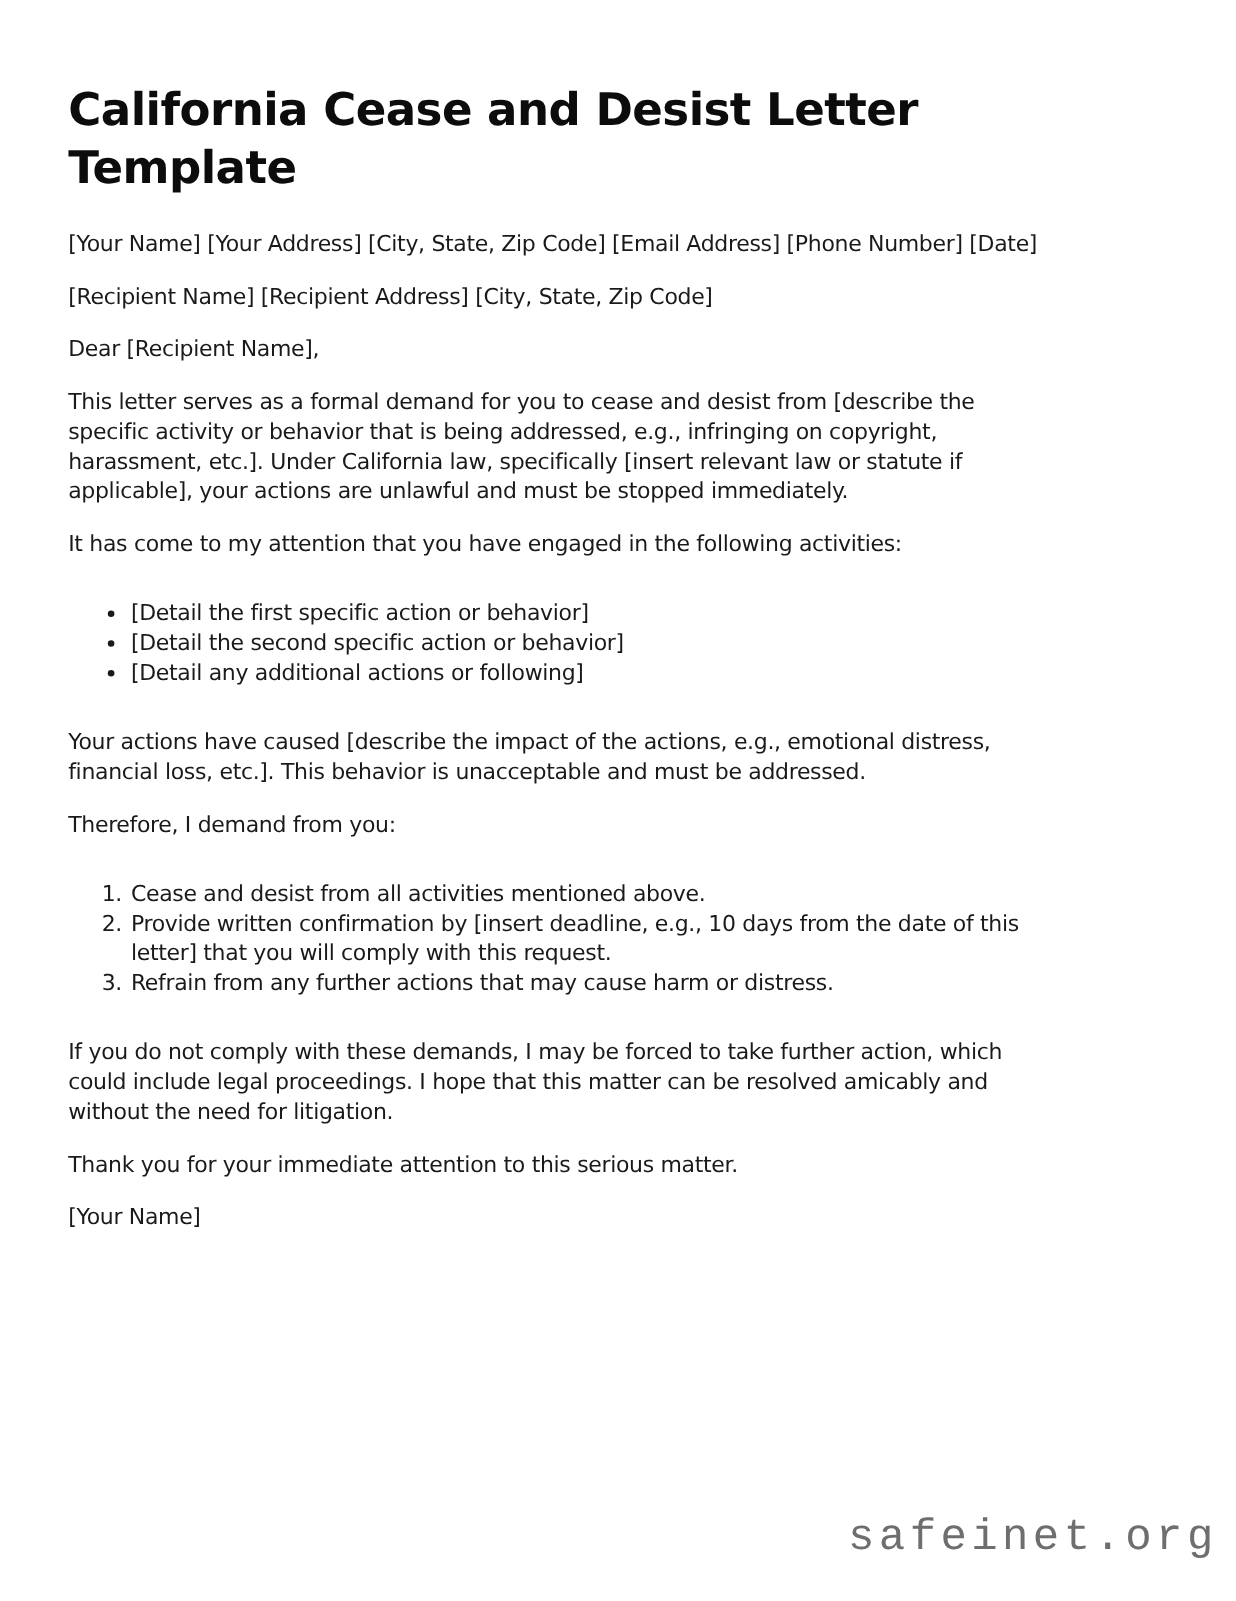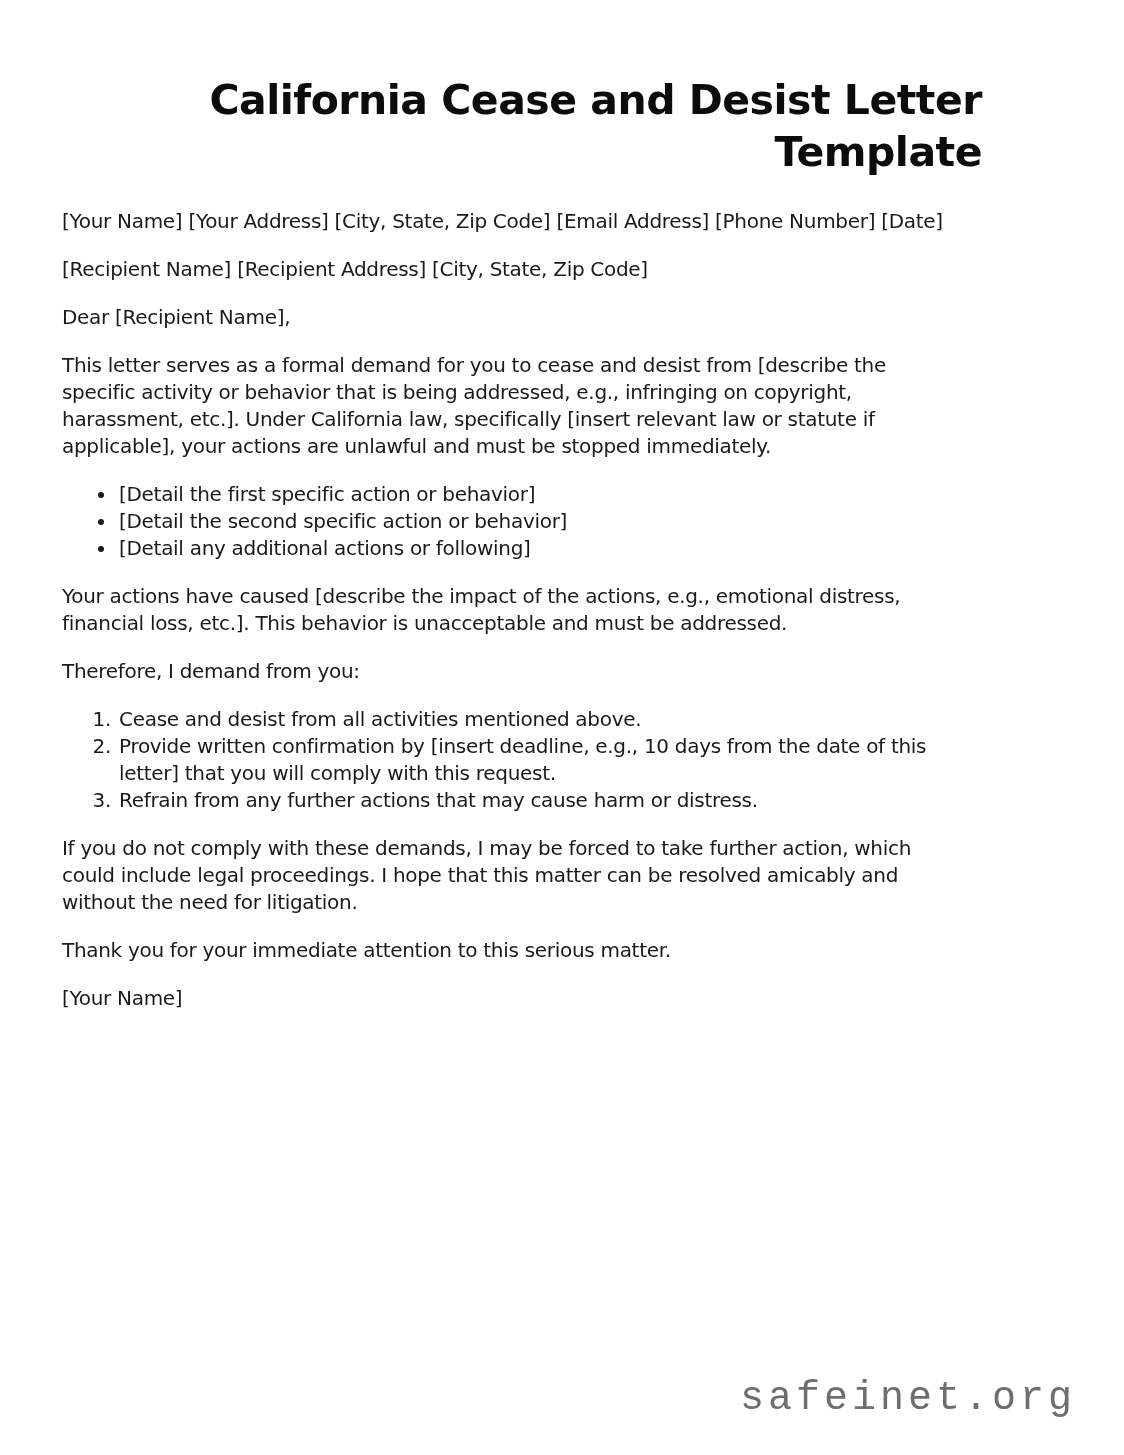--- a/index.html
+++ b/index.html
@@ -21,45 +21,44 @@
   }
   .doc-heading {
     margin: 0 0 30px 0;
     max-width: 920px;
     font-size: 41px;
     font-weight: bold;
     line-height: 52px;
     letter-spacing: -0.5px;
     color: #0c0c0c;
     white-space: pre-line;
-    text-align: right;
   }
   .para {
     margin: 21px 0;
     font-size: 20px;
     line-height: 27px;
     letter-spacing: -0.3px;
     white-space: pre-line;
     max-width: 1000px;
   }
   ul.doc-list, ol.doc-list {
-    margin: 21px 0;
+    margin: 36px 0;
     padding-left: 55px;
     font-size: 20px;
     line-height: 27px;
     letter-spacing: -0.3px;
   }
   ul.doc-list li, ol.doc-list li {
     white-space: pre-line;
     padding-left: 2px;
   }
   .watermark {
     position: absolute;
     top: 1376px;
-    right: 48px;
+    right: 17px;
     font-family: "Liberation Mono", "DejaVu Sans Mono", monospace;
     font-size: 40px;
     letter-spacing: 4px;
     color: #6e6e6e;
     white-space: nowrap;
   }
 </style>
 </head>
 <body>
 
@@ -72,20 +71,21 @@
 
   <p class="para">[Recipient Name] [Recipient Address] [City, State, Zip Code]</p>
 
   <p class="para">Dear [Recipient Name],</p>
 
   <p class="para">This letter serves as a formal demand for you to cease and desist from [describe the
 specific activity or behavior that is being addressed, e.g., infringing on copyright,
 harassment, etc.]. Under California law, specifically [insert relevant law or statute if
 applicable], your actions are unlawful and must be stopped immediately.</p>
 
+  <p class="para">It has come to my attention that you have engaged in the following activities:</p>
 
   <ul class="doc-list">
     <li>[Detail the first specific action or behavior]</li>
     <li>[Detail the second specific action or behavior]</li>
     <li>[Detail any additional actions or following]</li>
   </ul>
 
   <p class="para">Your actions have caused [describe the impact of the actions, e.g., emotional distress,
 financial loss, etc.]. This behavior is unacceptable and must be addressed.</p>
 

